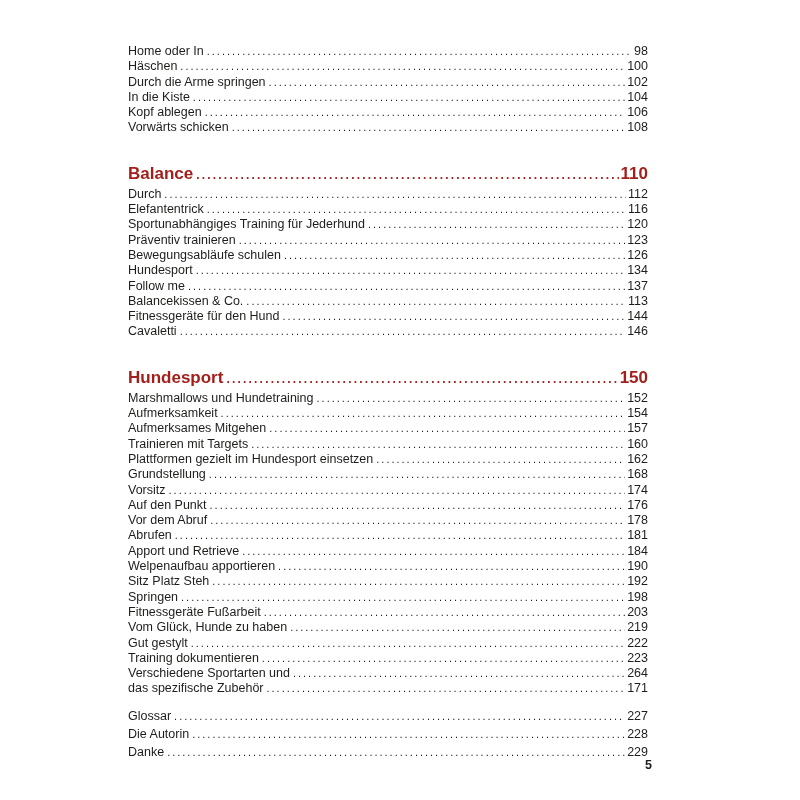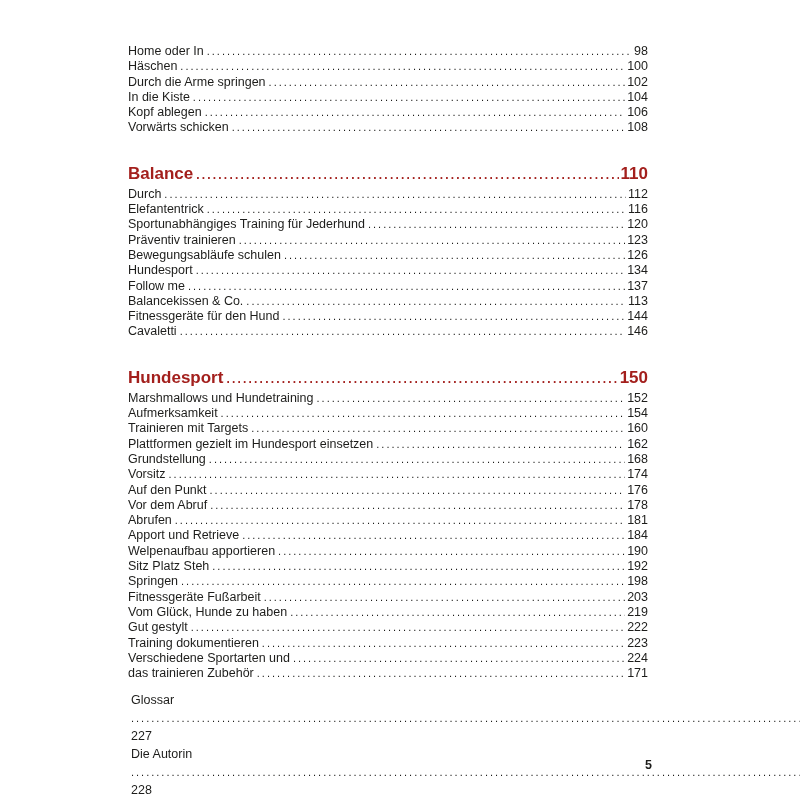--- a/index.html
+++ b/index.html
@@ -22,21 +22,21 @@
   .row.item { font-size: 12.5px; line-height: 15.3px; }
   .row.heading {
     font-size: 17px;
     line-height: 19px;
     font-weight: 700;
     color: var(--accent, #a31f1c);
     margin-top: 28px;
     margin-bottom: 2px;
   }
   .toc-group.end-group { margin-top: 10px; }
-  .toc-group.end-group .row.item { line-height: 18px; flex-direction: column; }
+  .toc-group.end-group .row.item { line-height: 18px; }
   .title { white-space: nowrap; }
   .dots {
     flex: 1;
     overflow: hidden;
     white-space: nowrap;
     margin: 0 2px 0 3px;
     min-width: 6px;
   }
   .dots::after {
     content: "........................................................................................................................................................................................................................................................................";
@@ -161,20 +161,25 @@
           <span class="title">Marshmallows und Hundetraining</span>
           <span class="dots"></span>
           <span class="pagenum">152</span>
         </div>
         <div class="row item">
           <span class="title">Aufmerksamkeit</span>
           <span class="dots"></span>
           <span class="pagenum">154</span>
         </div>
         <div class="row item">
+          <span class="title">Aufmerksames Mitgehen</span>
+          <span class="dots"></span>
+          <span class="pagenum">157</span>
+        </div>
+        <div class="row item">
           <span class="title">Trainieren mit Targets</span>
           <span class="dots"></span>
           <span class="pagenum">160</span>
         </div>
         <div class="row item">
           <span class="title">Plattformen gezielt im Hundesport einsetzen</span>
           <span class="dots"></span>
           <span class="pagenum">162</span>
         </div>
         <div class="row item">
@@ -238,24 +243,24 @@
           <span class="pagenum">222</span>
         </div>
         <div class="row item">
           <span class="title">Training dokumentieren</span>
           <span class="dots"></span>
           <span class="pagenum">223</span>
         </div>
         <div class="row item">
           <span class="title">Verschiedene Sportarten und</span>
           <span class="dots"></span>
-          <span class="pagenum">224</span>
-        </div>
-        <div class="row item">
-          <span class="title">das trainieren Zubehör</span>
+          <span class="pagenum">264</span>
+        </div>
+        <div class="row item">
+          <span class="title">das spezifische Zubehör</span>
           <span class="dots"></span>
           <span class="pagenum">171</span>
         </div>
       </section>
       <section class="toc-group end-group">
         <div class="row item">
           <span class="title">Glossar</span>
           <span class="dots"></span>
           <span class="pagenum">227</span>
         </div>

